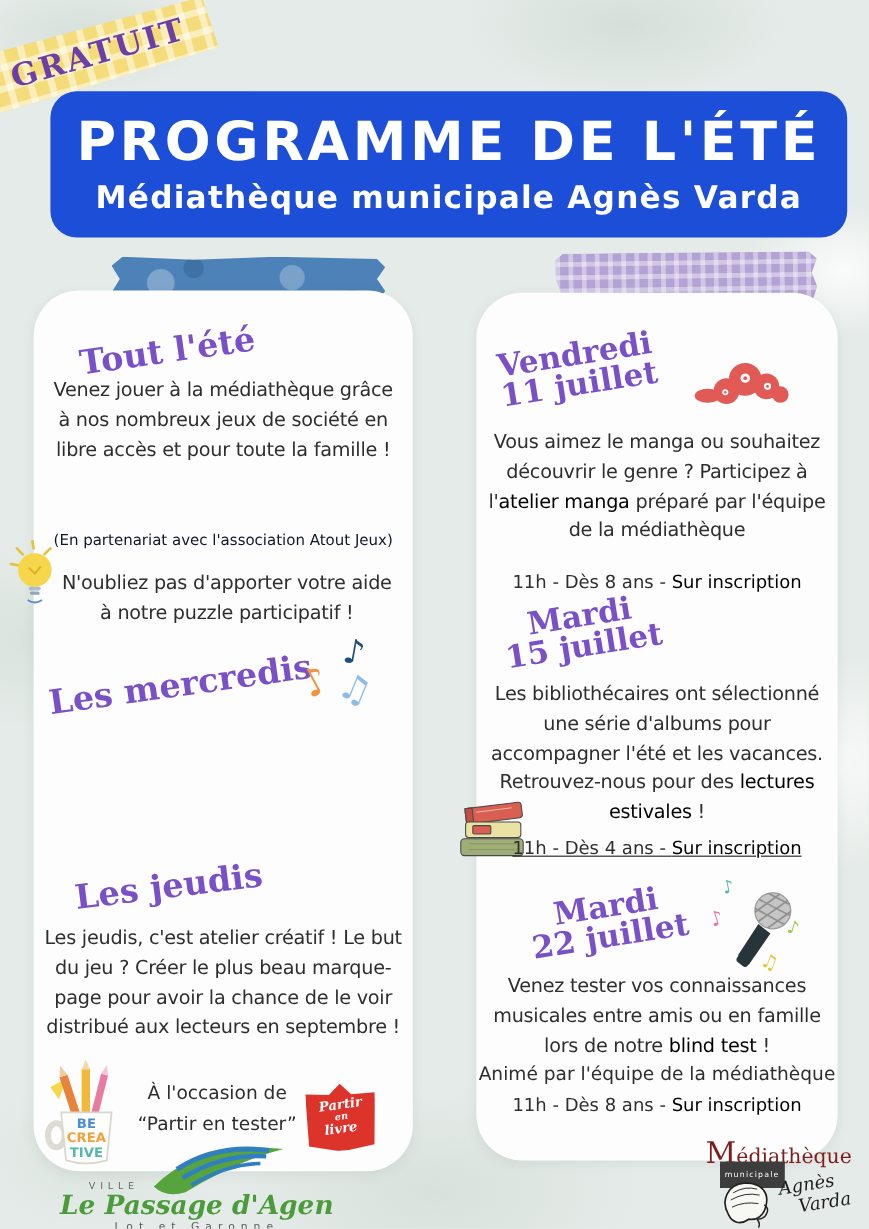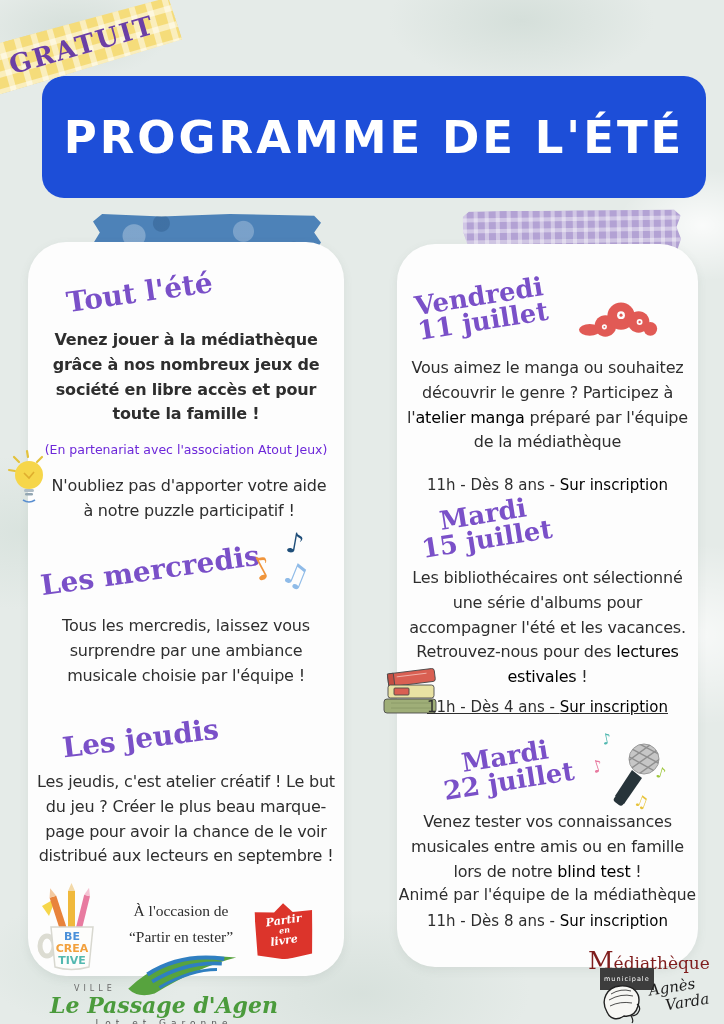--- a/index.html
+++ b/index.html
@@ -84,21 +84,21 @@
     font-family:"DejaVu Serif", serif; font-weight:bold;
     color:#7a50c8; font-size:28px; line-height:.95; white-space:nowrap;
   }
   .date-head { font-size:26px; text-align:center; }
   .date-head span { display:block; }
   .body-text {
     position:absolute; text-align:center; color:#2e2e2e;
     font-size:16px; line-height:1.55; letter-spacing:-.2px; font-weight:500;
   }
   .note-text {
-    position:absolute; text-align:center; color:#6d28d9; font-size:12.5px;
+    position:absolute; text-align:center; color:#0f172a; font-size:12.5px;
   }
   .info-line {
     position:absolute; text-align:center; color:#2e2e2e; font-size:15px; letter-spacing:0;
     width:100%;
   }
   .hl { color:#000000; }
   
   .icon { position:absolute; }
   .note-glyph { position:absolute; line-height:1; }
   .music-cluster { position:absolute; width:70px; height:66px; }
@@ -113,21 +113,21 @@
     transform:rotate(-2deg);
   }
   .partir-logo span {
     color:#fff; font-family:"DejaVu Serif", serif; font-style:italic; font-weight:bold;
     font-size:11px; line-height:1.02; transform:rotate(-6deg); display:block;
   }
   .partir-logo .tiny { font-size:8px; }
   
   .occasion {
     position:absolute; left:78px; top:656px; width:150px; text-align:center;
-    color:#2e2e2e; font-size:15.5px; line-height:1.7;font-family:Liberation Serif, serif;
+    color:#2e2e2e; font-size:15.5px; line-height:1.7;
   }
   
   .city-logo { position:absolute; left:28px; top:948px; width:272px; height:76px; }
   .city-ville {
     position:absolute; left:46px; top:36px; font-size:8px; letter-spacing:4px; color:#6a6a6a;
   }
   .city-name {
     position:absolute; left:0; top:44px; width:100%; text-align:center;
     font-family:"DejaVu Serif", serif; font-style:italic; font-weight:bold;
     font-size:22px; color:#4b9b3c;
@@ -152,33 +152,34 @@
   }
   .lib-sign .l2 { margin-left:14px; display:block; }
 </style>
 </head>
 <body>
 
 <div class="bg-wash"></div>
 
 <div class="header-banner">
   <div class="page-title">PROGRAMME DE L'ÉTÉ</div>
+  <div class="page-subtitle">Médiathèque municipale Agnès Varda</div>
 </div>
 <div class="gratuit-tape">
   <span class="gratuit-label">GRATUIT</span>
 </div>
 
 <div class="tape-blue"></div>
 <div class="tape-purple"></div>
 
 <div class="card card-left">
 
   <div class="script-head" style="left:38px; top:38px; transform:rotate(-8deg);">Tout l'été</div>
 
-  <div class="body-text" style="left:12px; top:86px; width:292px;font-weight:bold;">Venez jouer à la médiathèque grâce à nos nombreux jeux de société en libre accès et pour toute la famille !</div>
+  <div class="body-text" style="left:12px; top:71px; width:292px;">Venez jouer à la médiathèque grâce à nos nombreux jeux de société en libre accès et pour toute la famille !</div>
 
   <div class="note-text" style="left:6px; top:200px; width:304px;">(En partenariat avec l'association Atout Jeux)</div>
 
   <svg class="icon" style="left:-24px; top:206px;" width="52" height="58" viewBox="0 0 52 58">
     <g stroke="#e3c23c" stroke-width="2.2" stroke-linecap="round">
       <line x1="5" y1="22" x2="11" y2="23"></line>
       <line x1="10" y1="9" x2="15" y2="14"></line>
       <line x1="23" y1="3" x2="24" y2="9"></line>
       <line x1="38" y1="9" x2="33" y2="14"></line>
     </g>
@@ -192,21 +193,20 @@
   <div class="body-text" style="left:22px; top:232px; width:278px;">N'oubliez pas d'apporter votre aide à notre puzzle participatif !</div>
 
   <div class="script-head" style="left:12px; top:316px; transform:rotate(-8deg);">Les mercredis</div>
 
   <div class="music-cluster" style="right:22px; top:288px;">
     <span class="note-glyph" style="left:0; top:22px; color:#f0953c; font-size:32px; transform:rotate(-28deg);">♪</span>
     <span class="note-glyph" style="left:34px; top:0; color:#1f4e79; font-size:28px; transform:rotate(10deg);">♪</span>
     <span class="note-glyph" style="left:30px; top:30px; color:#8fbbe8; font-size:30px; transform:rotate(22deg);">♫</span>
   </div>
 
-  <div class="body-text" style="left:14px; top:372px; width:288px;">Tous les mercredis, laissez vous surprendre par une ambiance musicale choisie par l'équipe !</div>
 
   <div class="script-head" style="left:34px; top:484px; transform:rotate(-7deg);">Les jeudis</div>
 
   <div class="body-text" style="left:6px; top:528px; width:304px;">Les jeudis, c'est atelier créatif ! Le but du jeu ? Créer le plus beau marque-page pour avoir la chance de le voir distribué aux lecteurs en septembre !</div>
 
   <svg class="icon" style="left:6px; top:640px;" width="76" height="90" viewBox="0 0 76 90">
     <polygon points="8,24 22,16 15,34" fill="#f6d64a"></polygon>
     <g transform="rotate(-18 24 32)">
       <rect x="21" y="14" width="7" height="34" fill="#e8833c"></rect>
       <polygon points="21,14 28,14 24.5,5" fill="#f3c9a0"></polygon>

